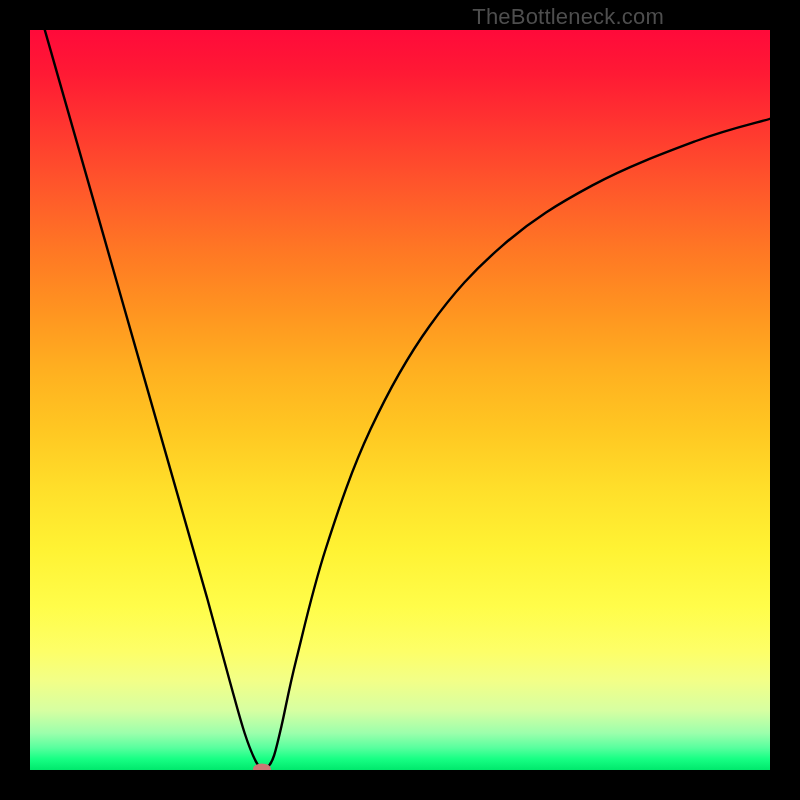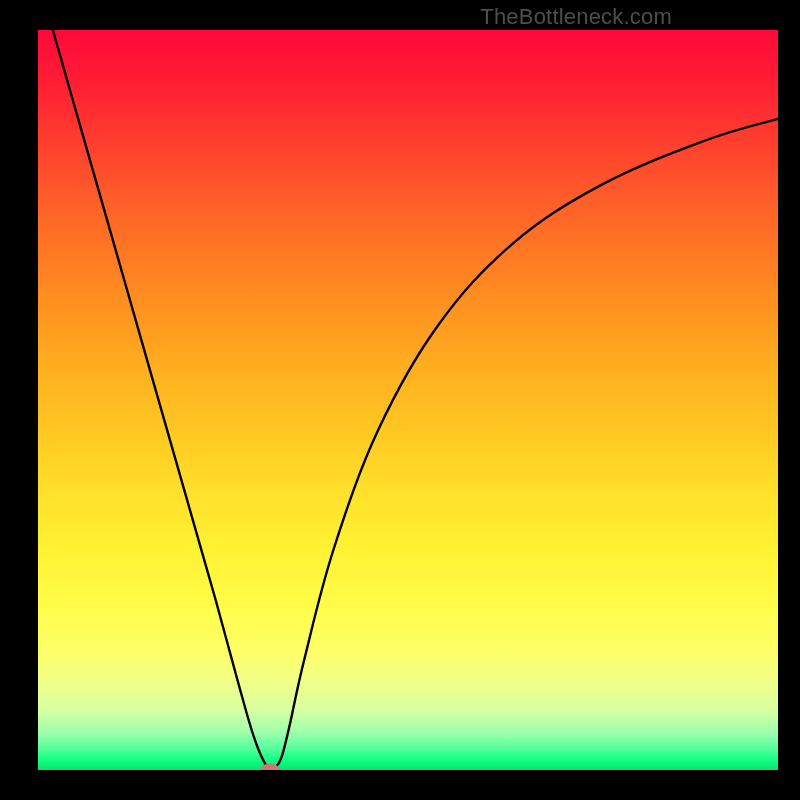--- a/index.html
+++ b/index.html
@@ -9,21 +9,20 @@
     height: 800px;
     background: #000;
     overflow: hidden;
     font-family: Arial, Helvetica, sans-serif;
   }
   .frame {
     position: relative;
     width: 676px;
     height: 800px;
     background: #000;
-    margin-left: 8px;
   }
   .watermark {
     position: absolute;
     top: 4px;
     right: 12px;
     color: #4e4e4e;
     font-size: 22px;
     font-weight: 500;
     letter-spacing: 0.2px;
     z-index: 5;

